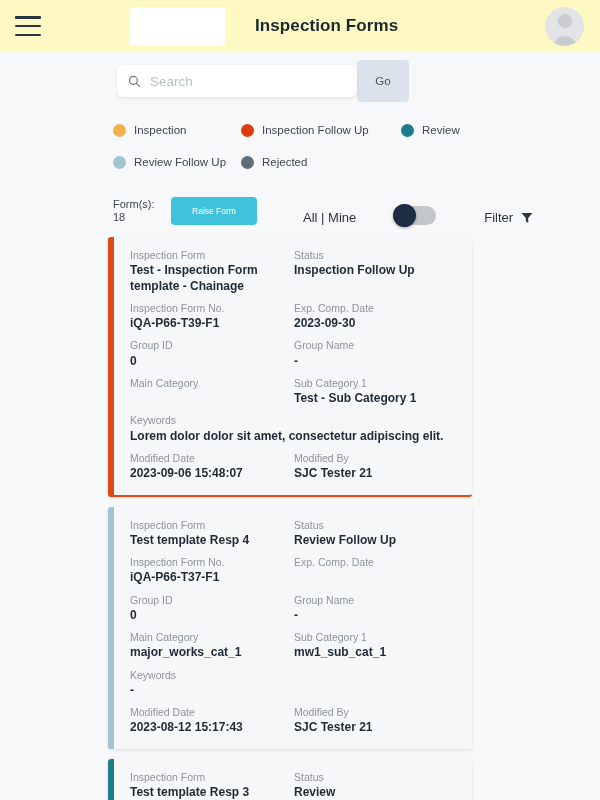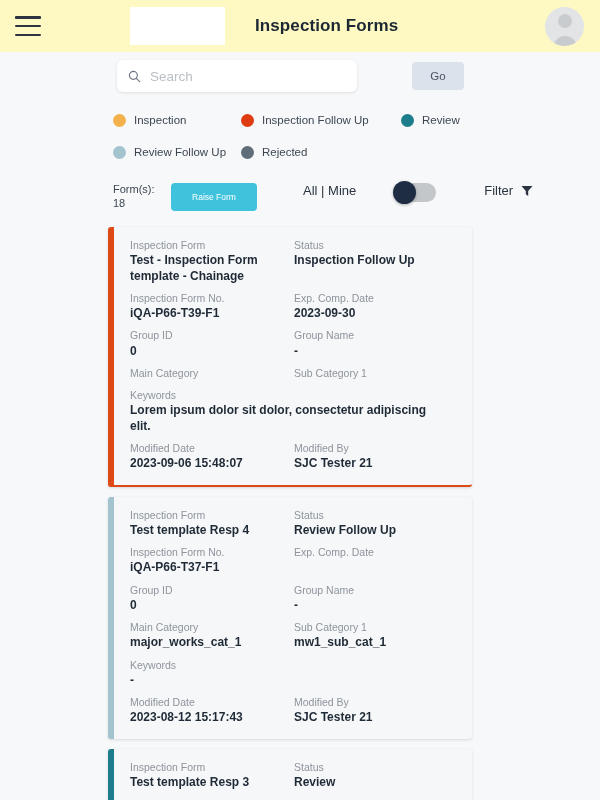--- a/index.html
+++ b/index.html
@@ -124,23 +124,22 @@
     flex: 1;
     margin-left: 9px;
     margin-right: 10px;
     font-family: "Liberation Sans", sans-serif;
     font-size: 13.5px;
     color: #2b3440;
   }
   .search-input::placeholder { color: #b9bfc6; }
 
   .go-btn {
-    margin-left: 55px;
     width: 52px;
-    height: 28px;
+    height: 42px;
     border: 0;
     border-radius: 4px;
     background: #dbe2ec;
     color: #4a5562;
     font-family: "Liberation Sans", sans-serif;
     font-size: 11.5px;
     cursor: pointer;
   }
 
   
@@ -168,21 +167,21 @@
     font-size: 11.5px;
     color: #3d4753;
     white-space: nowrap;
   }
 
   
   .toolbar {
     margin: 21px 0 6px 113px;
     height: 32px;
     display: flex;
-    align-items: flex-start;
+    align-items: flex-end;
   }
   .form-count {
     font-size: 11px;
     color: #3d4753;
     line-height: 1.25;
     width: 58px;
   }
   .raise-btn {
     width: 86px;
     height: 28px;
@@ -371,26 +370,27 @@
         <div class="flabel">Group Name</div>
         <div class="fvalue">-</div>
       </div>
     </div>
     <div class="row">
       <div class="cell">
         <div class="flabel">Main Category</div>
       </div>
       <div class="cell">
         <div class="flabel">Sub Category 1</div>
+        <div class="fvalue">Test - Sub Category 1</div>
       </div>
     </div>
     <div class="row">
       <div class="cell full">
         <div class="flabel">Keywords</div>
-        <div class="fvalue">Lorem ipsum dolor sit dolor, consectetur adipiscing elit.</div>
+        <div class="fvalue">Lorem dolor dolor sit amet, consectetur adipiscing elit.</div>
       </div>
     </div>
     <div class="row">
       <div class="cell">
         <div class="flabel">Modified Date</div>
         <div class="fvalue">2023-09-06 15:48:07</div>
       </div>
       <div class="cell">
         <div class="flabel">Modified By</div>
         <div class="fvalue">SJC Tester 21</div>

